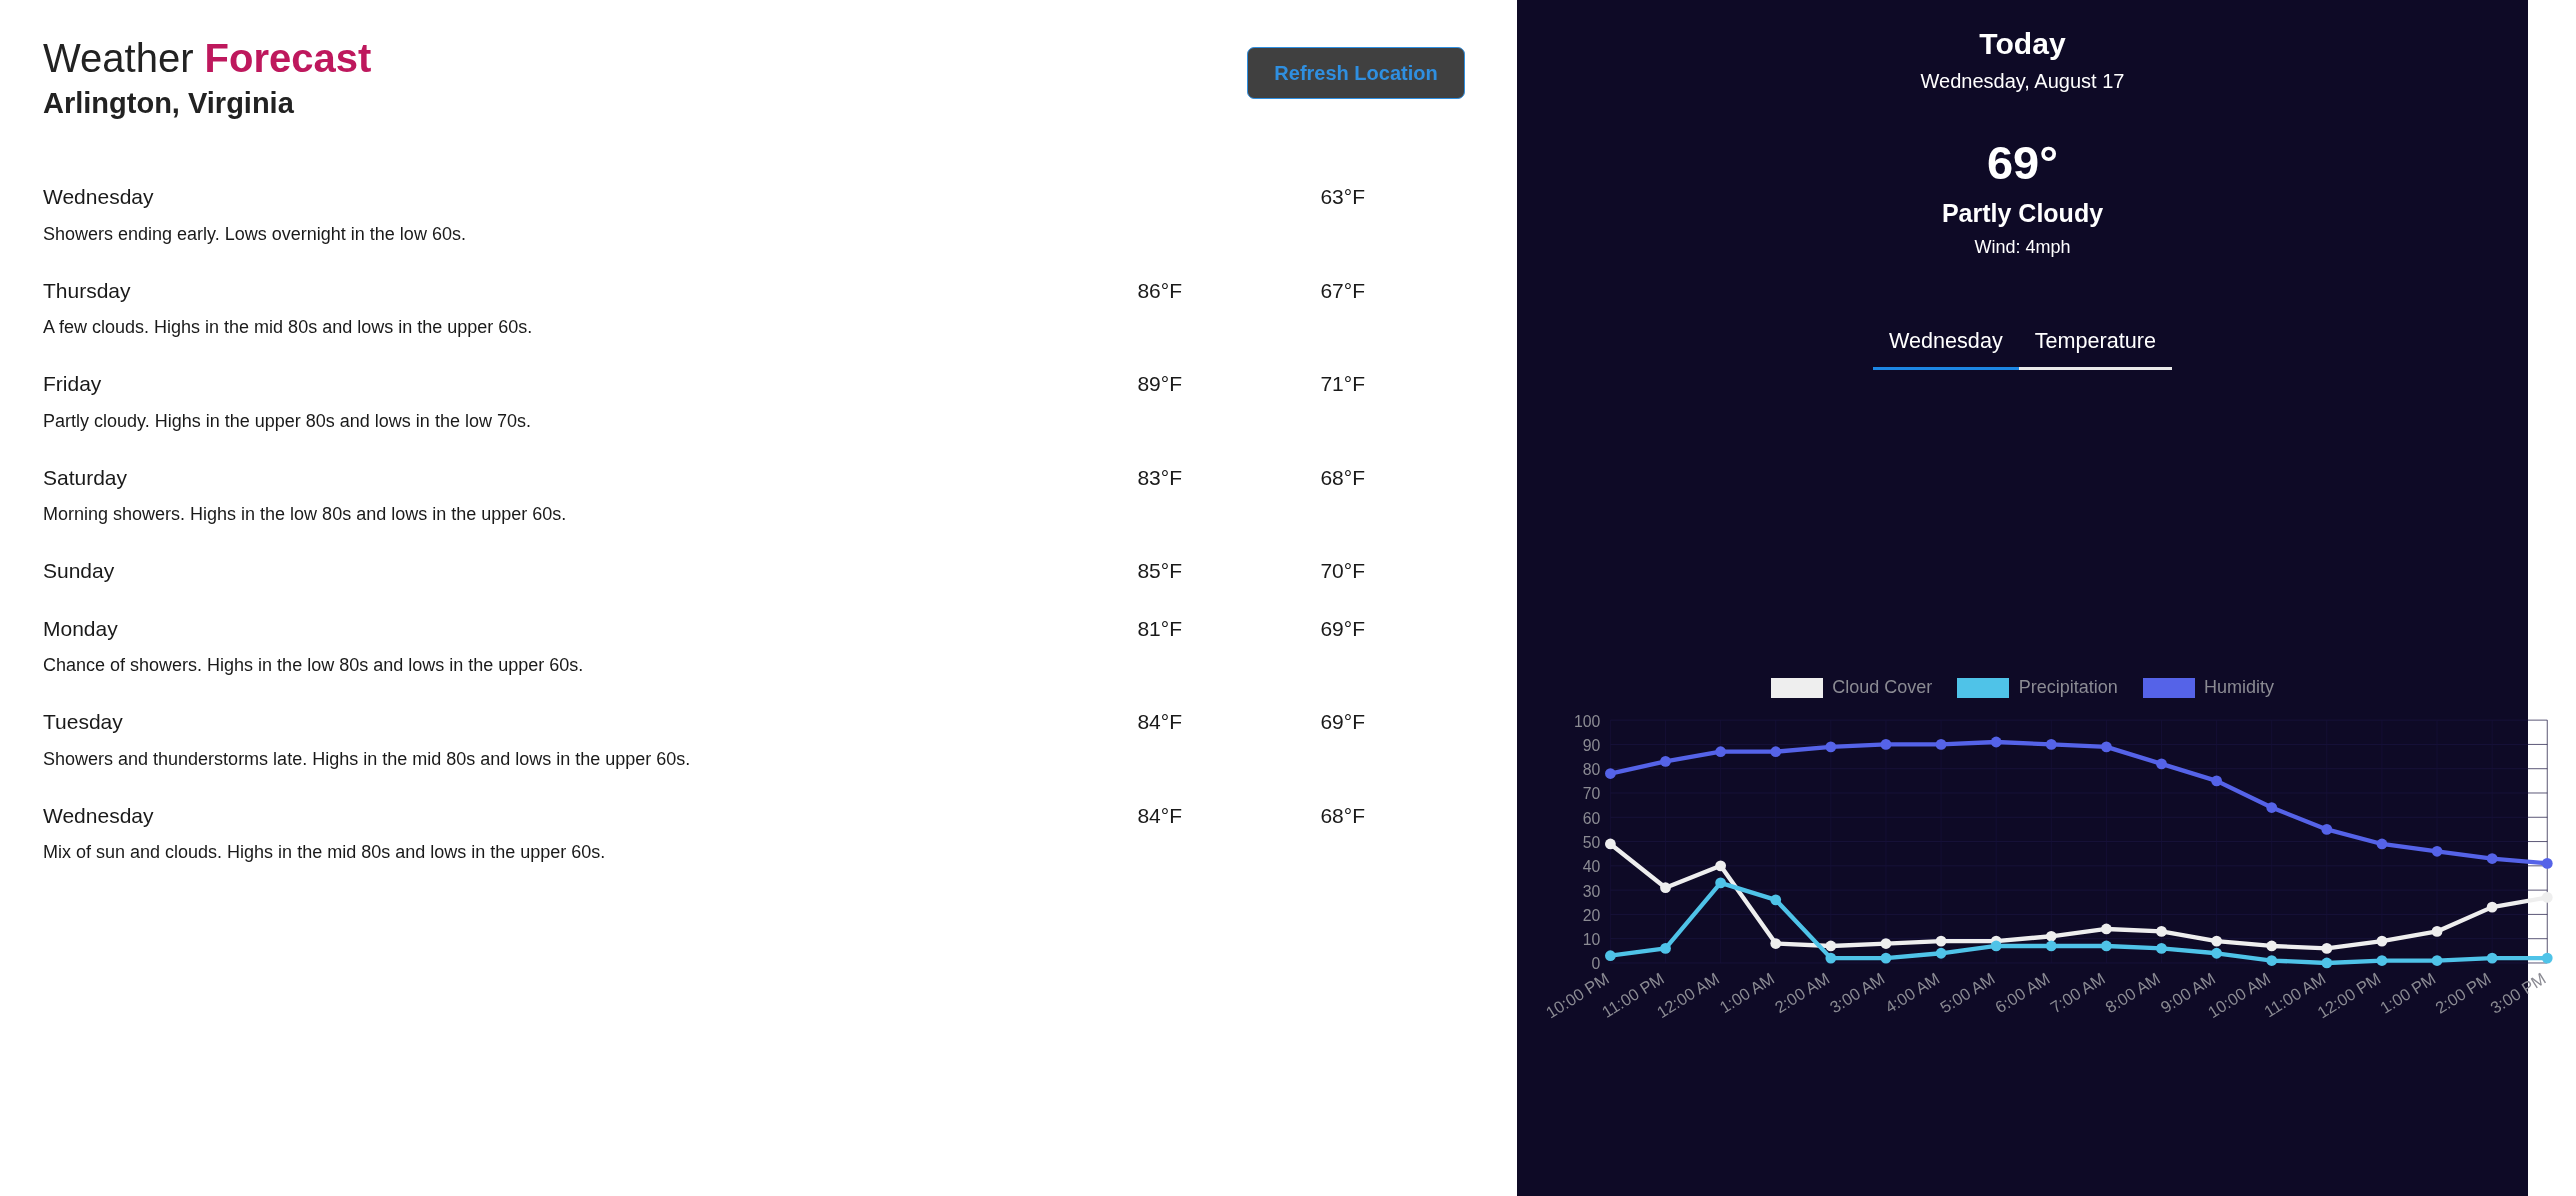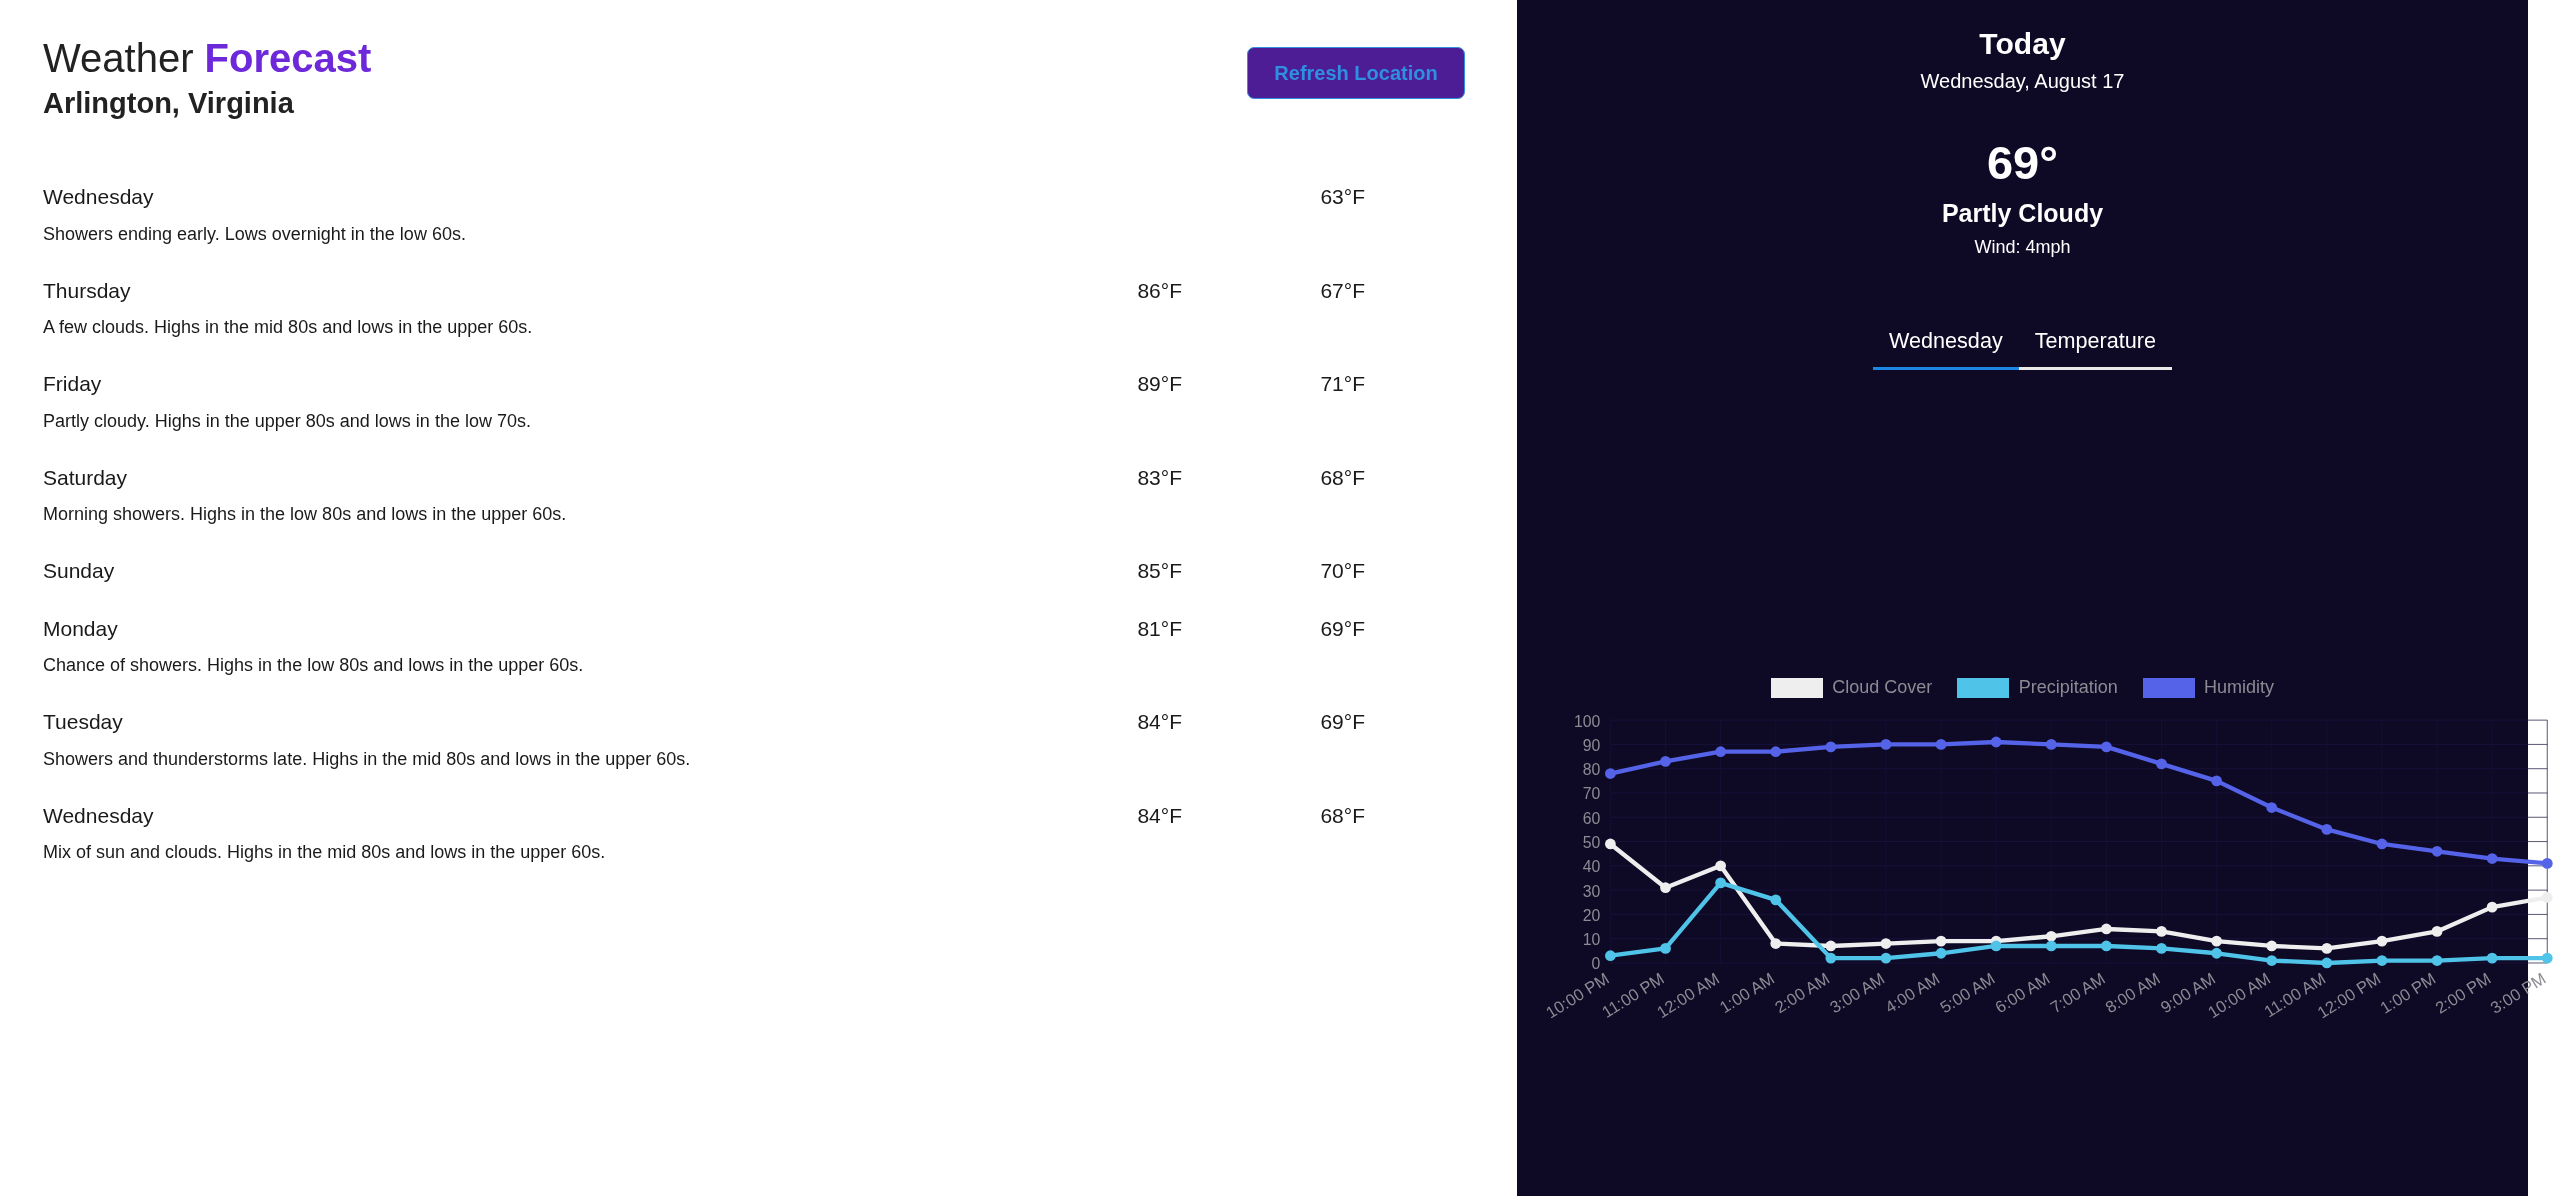--- a/index.html
+++ b/index.html
@@ -20,28 +20,28 @@
   }
   .header-row {
     display: flex; align-items: flex-start; justify-content: space-between;
     width: 100%;
   }
   .titles { display: flex; flex-direction: column; }
   .title-main {
     font-size: 40px; line-height: 1.08; color: #222222; font-weight: 400;
     white-space: nowrap;
   }
-  .title-main b { font-weight: 700; color: #6d28d9; }
+  .title-main b { font-weight: 700; color: #be185d; }
   .subtitle {
     font-size: 29px; font-weight: 700; color: #222222; margin-top: 7.2px;
   }
   .refresh-btn {
     margin-top: 10px; margin-right: 9.3px;
     border: 1.4px solid #2f8fe0; border-radius: 7.2px;
-    background: #4c1d95; color: #2f8fe0;
+    background: #404040; color: #2f8fe0;
     font-family: "Liberation Sans", sans-serif;
     font-size: 20px; font-weight: 700;
     padding: 13.7px 26px; cursor: pointer; white-space: nowrap;
   }
 
   .forecast-list { margin-top: 65px; width: 100%; }
   .f-row { margin-bottom: 34px; width: 100%; }
   .f-top {
     display: flex; align-items: baseline; width: 100%;
     position: relative;

